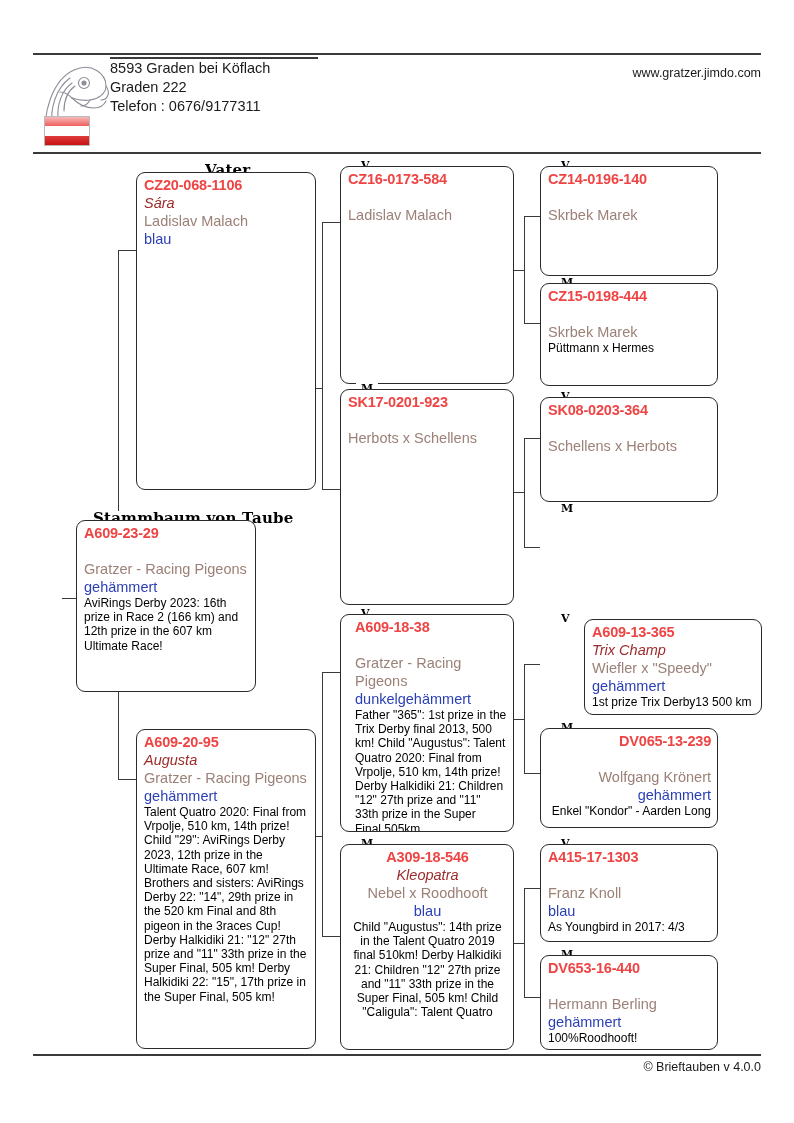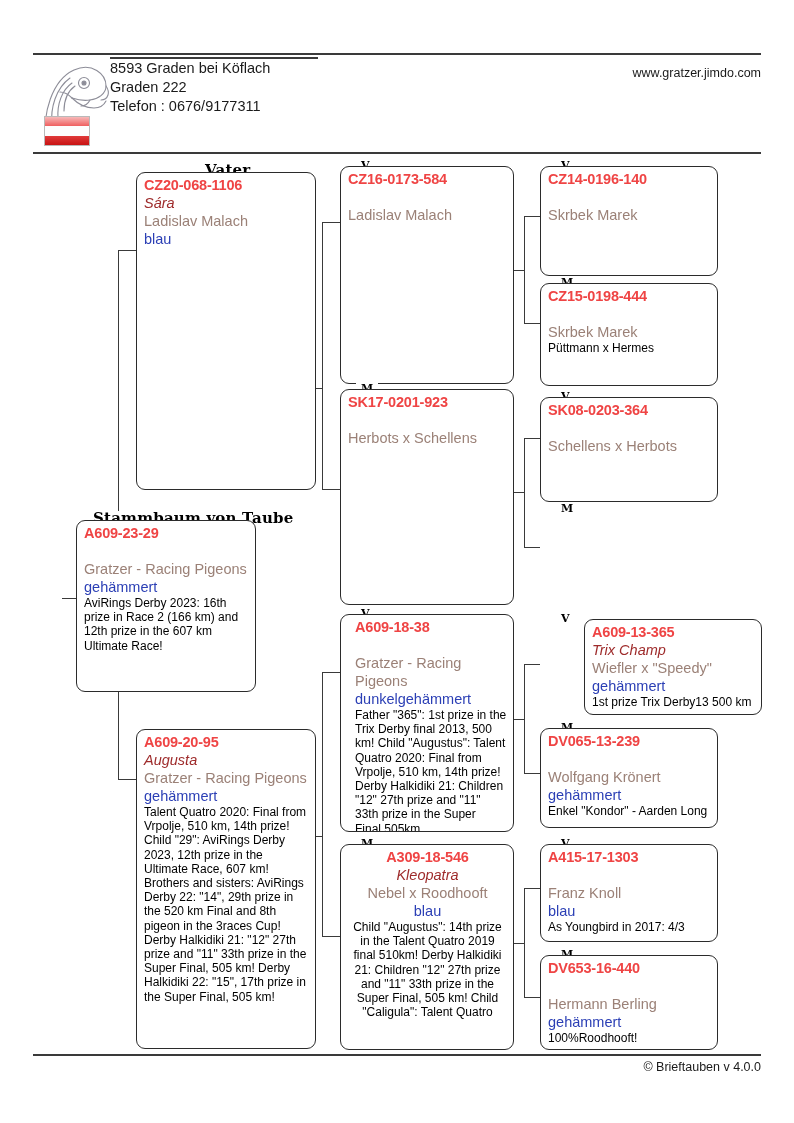--- a/index.html
+++ b/index.html
@@ -235,21 +235,21 @@
   <div class="cap gender" style="left:556px;top:613px;">V</div>
   <div class="box" style="left:540px;top:619px;width:178px;height:96px;margin-left:44px;">
     <div class="ring">A609-13-365</div>
     <div class="pname">Trix Champ</div>
     <div class="breeder">Wiefler x "Speedy"</div>
     <div class="colorline">gehämmert</div>
     <div class="notes">1st prize Trix Derby13 500 km</div>
   </div>
 
   <div class="cap gender" style="left:556px;top:722px;">M</div>
-  <div class="box" style="left:540px;top:728px;width:178px;height:100px;">
+  <div class="box" style="left:540px;top:728px;width:178px;height:100px;text-align:right;">
     <div class="ring">DV065-13-239</div>
     <div class="pname blank">&nbsp;</div>
     <div class="breeder">Wolfgang Krönert</div>
     <div class="colorline">gehämmert</div>
     <div class="notes">Enkel "Kondor" - Aarden Long</div>
   </div>
 
   <div class="cap gender" style="left:556px;top:838px;">V</div>
   <div class="box" style="left:540px;top:844px;width:178px;height:98px;">
     <div class="ring">A415-17-1303</div>

